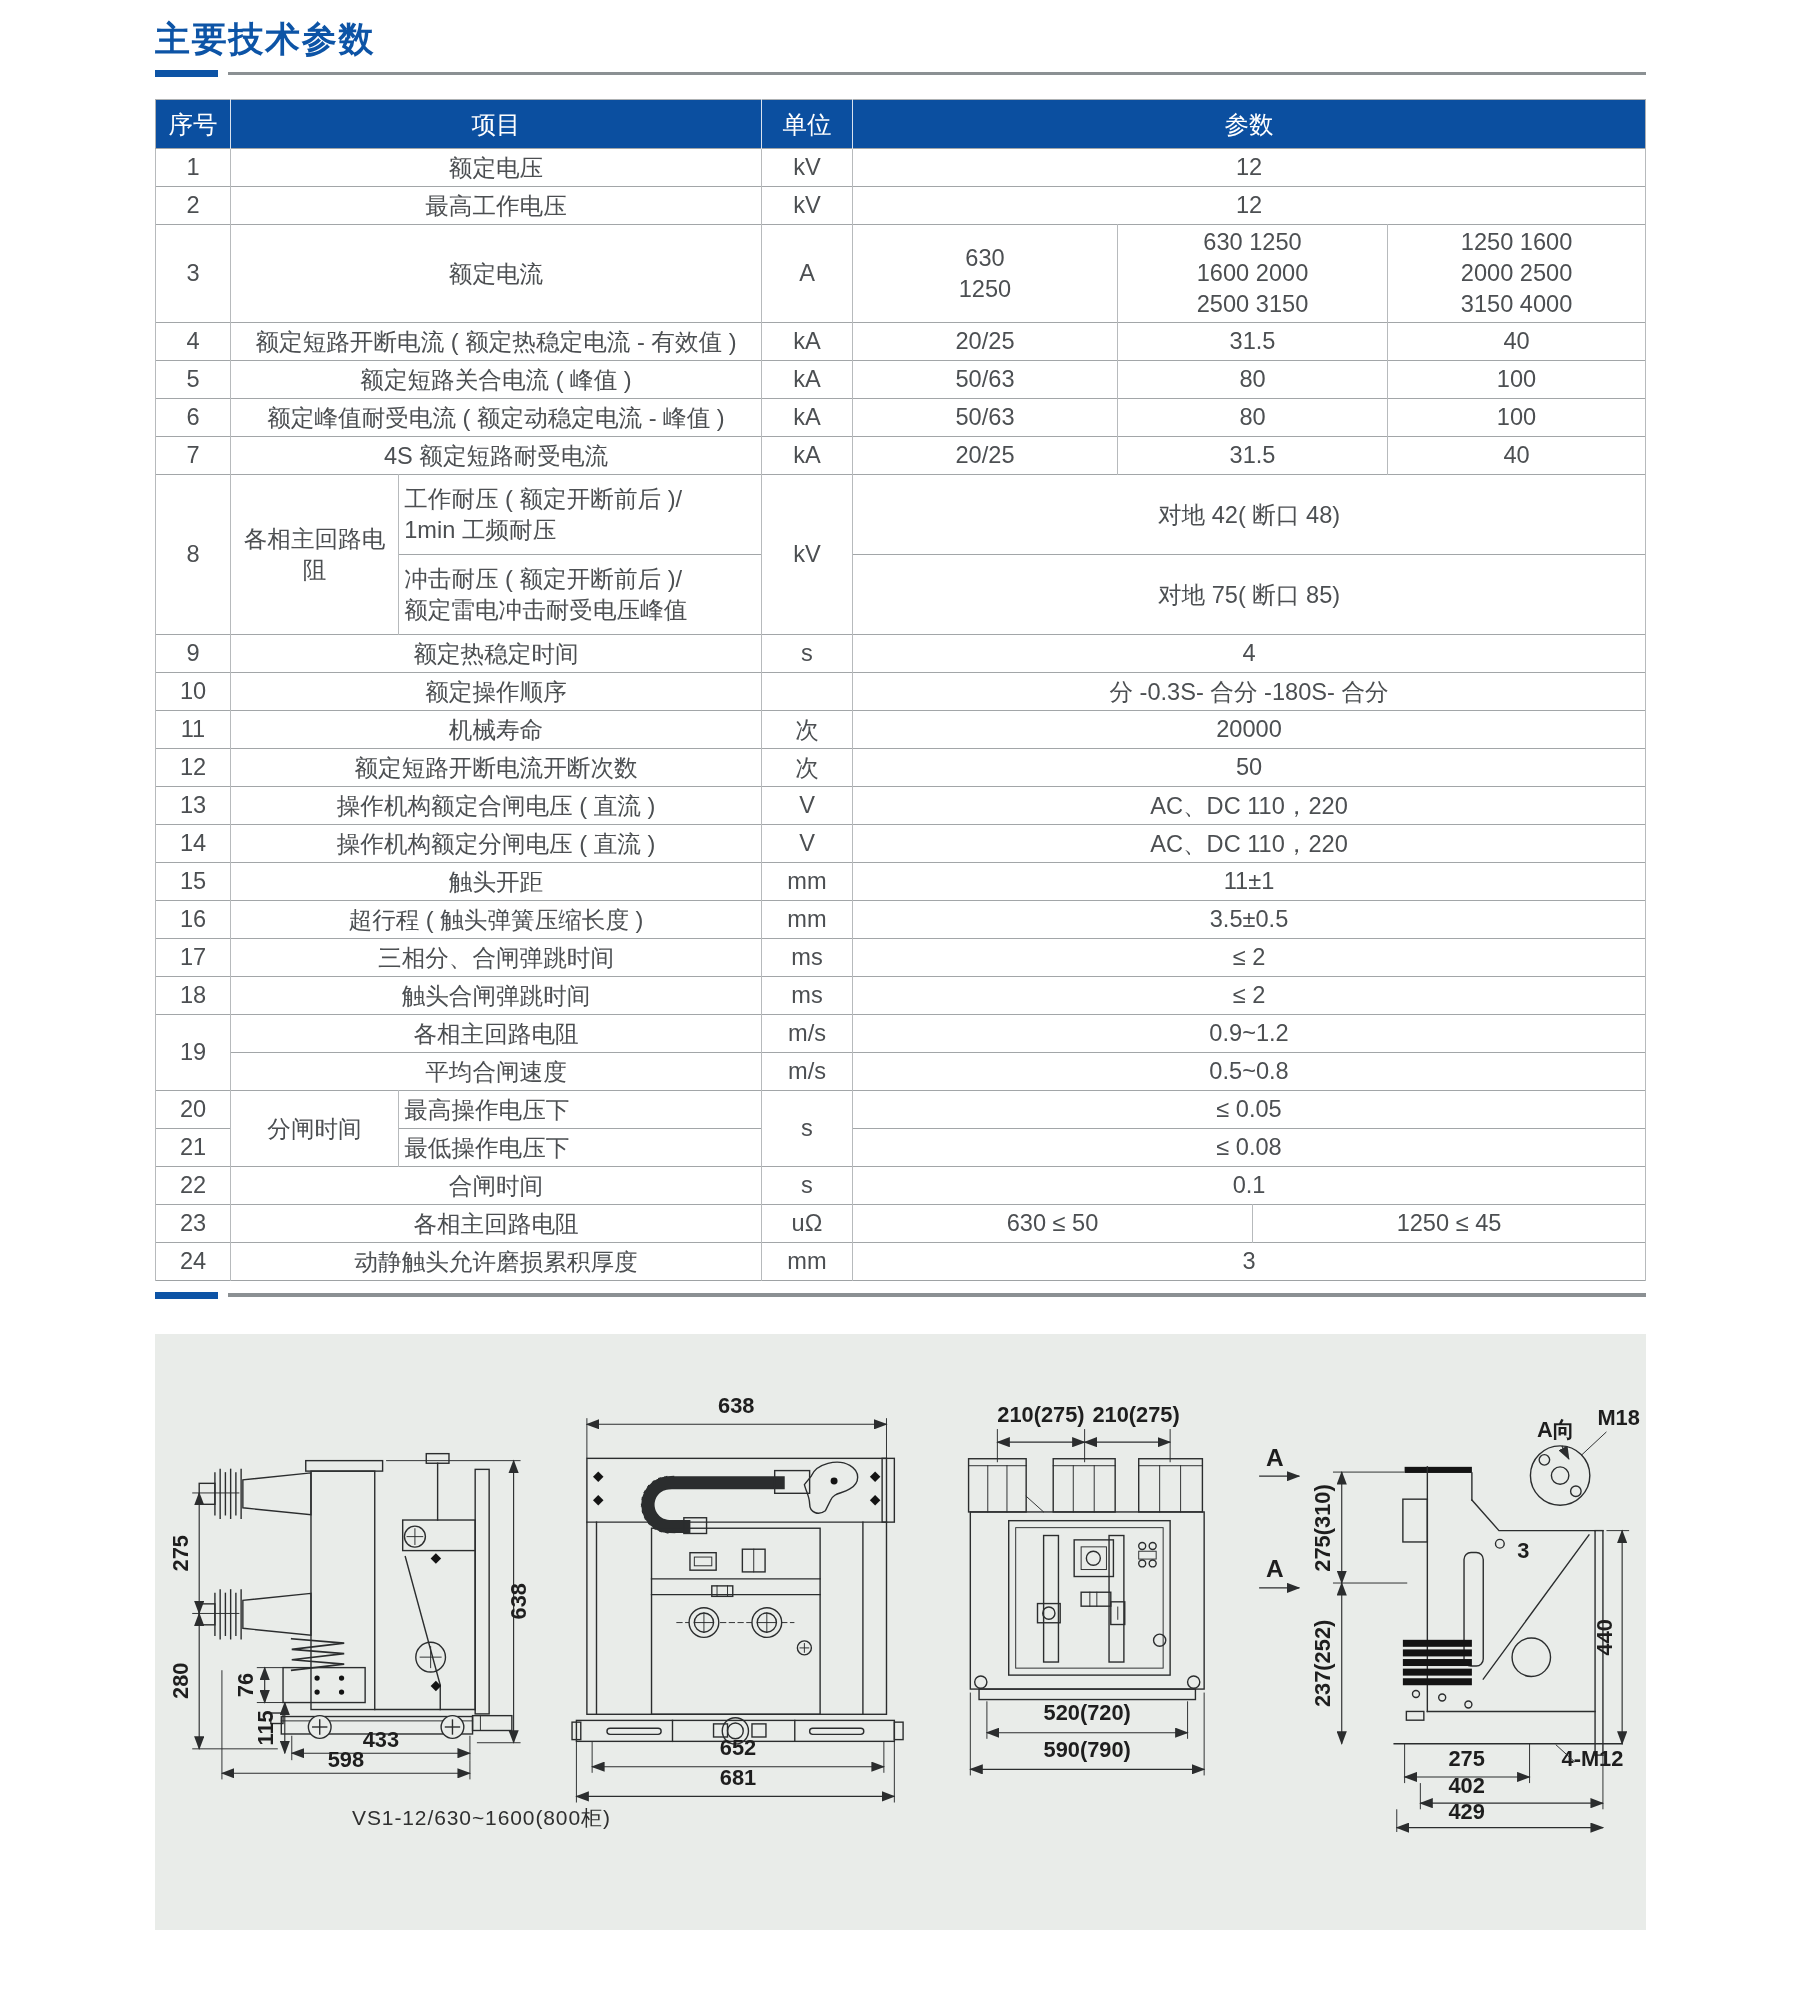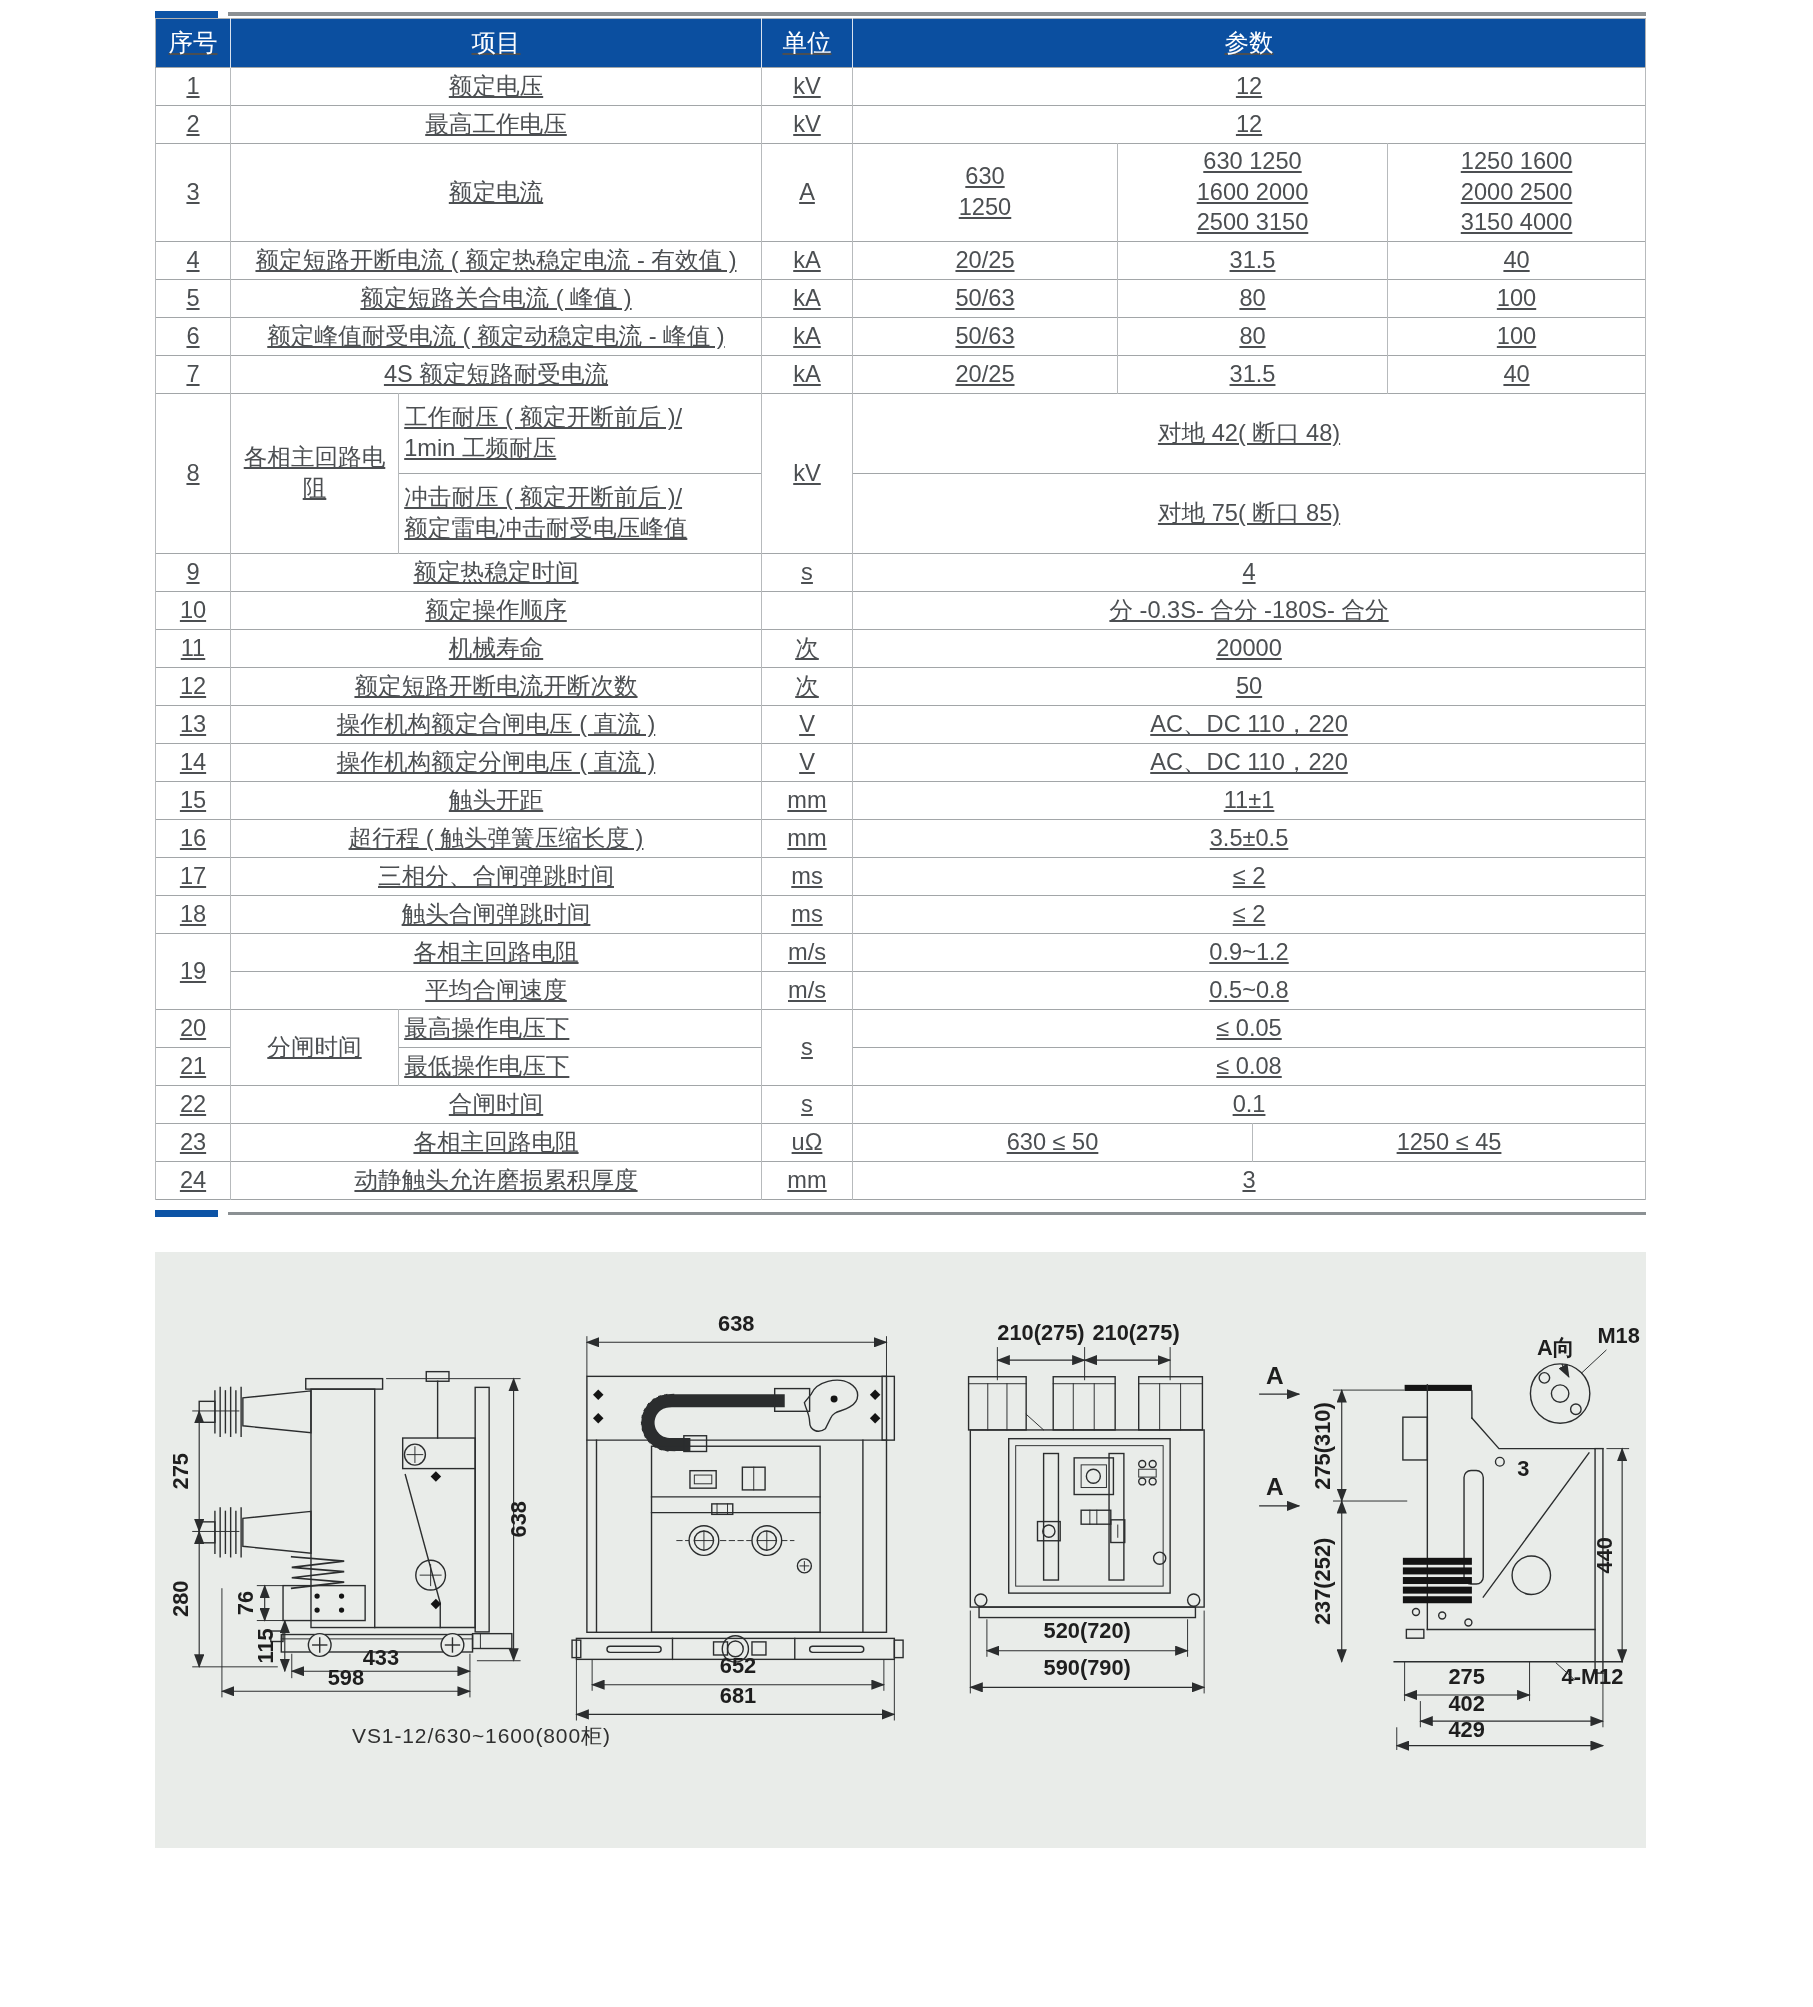--- a/index.html
+++ b/index.html
@@ -3,21 +3,21 @@
 <meta charset="utf-8">
 <style>
   html,body{margin:0;padding:0;background:#ffffff;}
   .page{width:1813px;background:#ffffff;font-family:"Liberation Sans","DejaVu Sans",sans-serif;color:#4c4f52;}
   .content{margin-left:155px;width:1491px;}
   .sec-title{padding-top:17.5px;font-size:35px;font-weight:700;color:#0d54a6;letter-spacing:1.7px;line-height:1.2;}
   .sec-title.second{padding-top:26px;}
   .rule{position:relative;margin-top:10.5px;height:7px;}
   .rule .blue{position:absolute;left:0;top:0;width:63px;height:7px;background:#0d54a6;}
   .rule .gray{position:absolute;left:73px;right:0;top:1.7px;height:3.5px;background:#8b9093;}
-  table.params{border-collapse:collapse;table-layout:fixed;width:1491px;border:0.9px solid #aeb1b3;border-bottom:1.7px solid #9ea2a4;text-decoration:underline;}
+  table.params{margin-top:22px;border-collapse:collapse;table-layout:fixed;width:1491px;border:0.9px solid #aeb1b3;border-bottom:1.7px solid #9ea2a4;}
   table.params td{border-left:0.9px solid #b7babc;border-right:0.9px solid #b7babc;border-top:1.7px solid #a2a6a8;font-size:23.6px;vertical-align:middle;padding:1.7px 5.2px;}
   table.params th{background:#0b4fa0;color:#ffffff;font-size:24.5px;font-weight:400;border:none;border-left:1.7px solid #d9e2ee;}
   table.params th:first-child{border-left:none;}
   tr.hh{height:49px;} tr.rh{height:38px;} tr.r3h{height:98px;} tr.r8h{height:80px;}
   td.num,td.unit,td.val{text-align:center;}
   td.item{text-align:center;padding-left:15.7px;}
   td.isub{text-align:left;padding-left:12.2px;}
   .pre{white-space:pre-line;line-height:1.3;}
   .gbox{position:relative;margin-top:35px;width:1491px;height:596px;background:#e9ece9;}
   .gbox svg{position:absolute;overflow:visible;}
@@ -28,20 +28,21 @@
   .gbox text{font-family:"Liberation Sans","DejaVu Sans",sans-serif;font-size:25px;font-weight:700;fill:#1e1e1e;}
   text.big{font-size:28px;}
   .caption{position:absolute;left:197px;top:470px;font-size:21px;font-weight:500;color:#2f2f2f;letter-spacing:0.9px;}
 </style>
 </head>
 <body>
 
 <div class="page">
 <div class="content">
 
+  <div class="sec-title">主要技术参数</div>
   <div class="rule">
         <span class="blue"></span>
         <span class="gray"></span>
       </div>
 
   <table class="params">
     <colgroup>
       <col style="width:75px">
           <col style="width:168px">
           <col style="width:363px">

